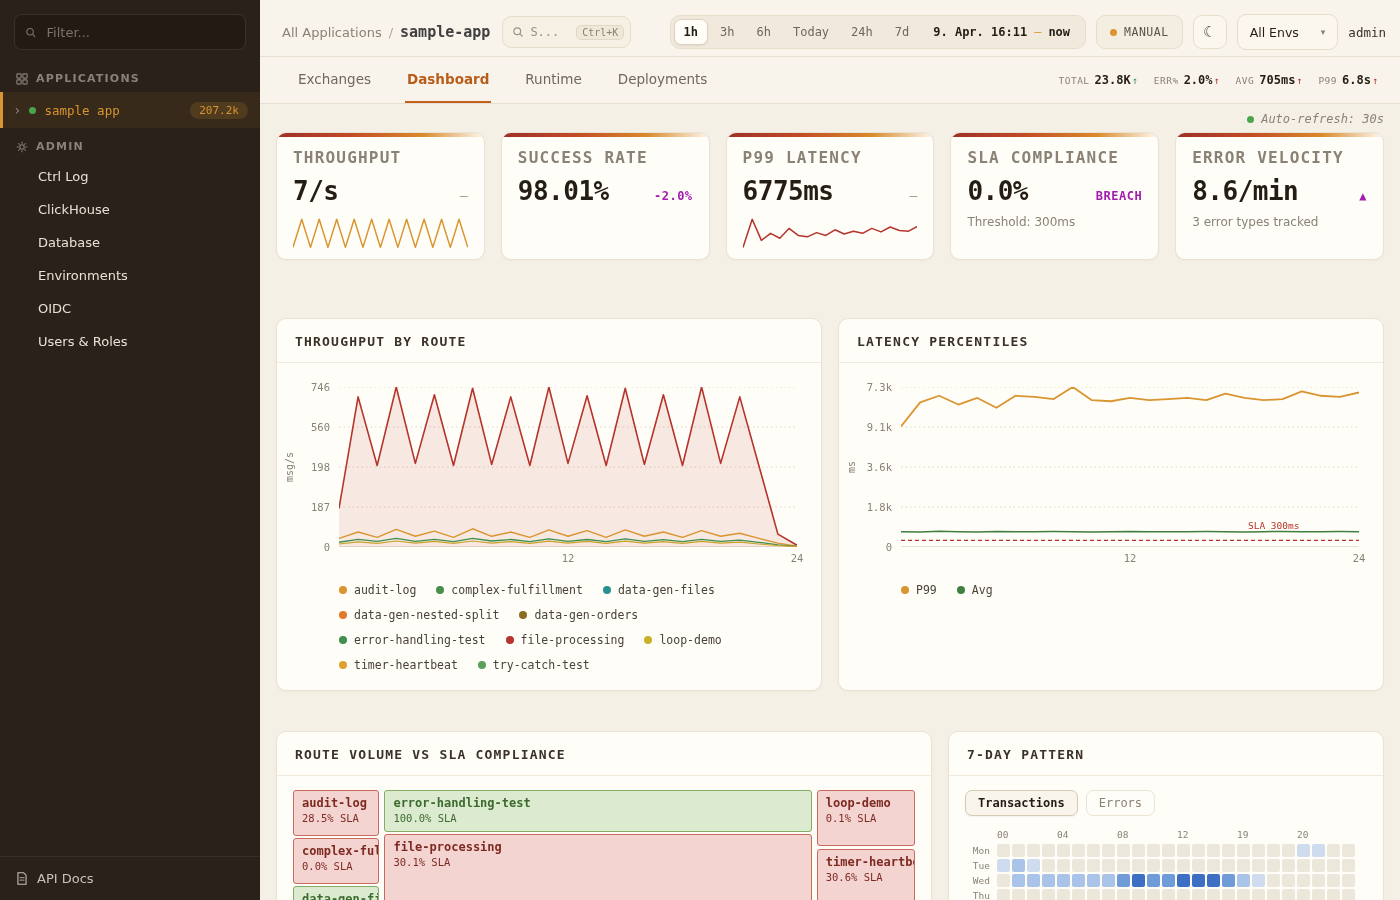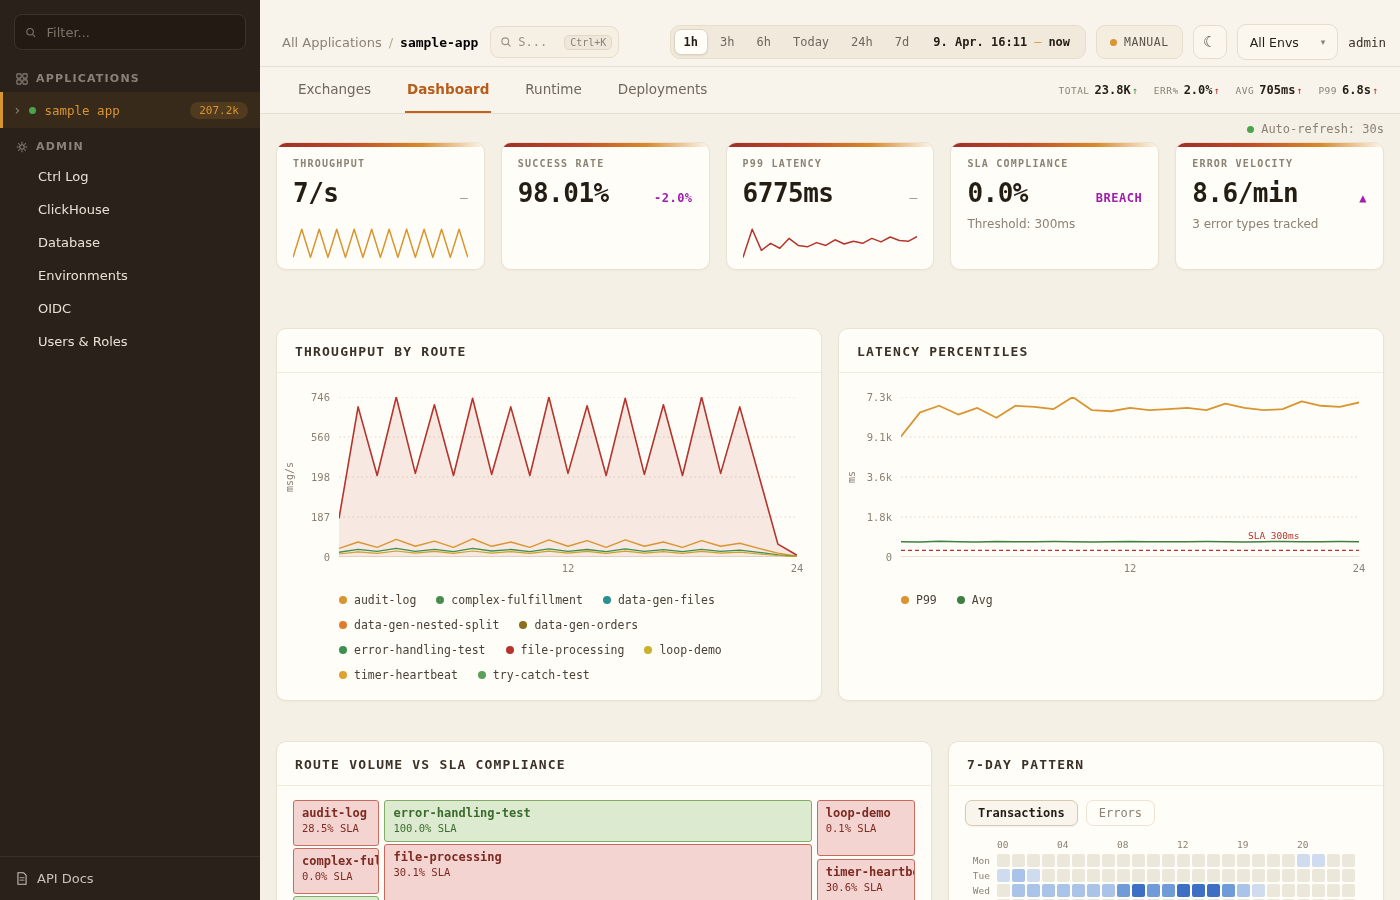--- a/index.html
+++ b/index.html
@@ -26,26 +26,26 @@
   .dot.green{background:#4aa54a;}
   .dot.amber{background:#d9952f;}
   .app-name{color:#d9952f;font-size:12.5px;flex:1;}
   .badge{background:rgba(217,149,47,0.16);color:#d9952f;font-size:11px;padding:2px 9px;border-radius:10px;}
   .admin-list{display:flex;flex-direction:column;}
   .admin-item{padding:9px 16px 9px 38px;font-size:13px;color:#e8e2d6;cursor:pointer;}
   .sb-footer{margin-top:auto;border-top:1px solid rgba(255,255,255,0.07);padding:14px 16px;display:flex;align-items:center;gap:9px;font-size:13px;color:#c9c2b6;}
 
   
   .main{flex:1;display:flex;flex-direction:column;min-width:0;}
-  .topbar{height:48px;min-height:48px;background:#f9f4eb;border-bottom:1px solid #e7dfd0;display:flex;align-items:center;padding:18px 14px 0 22px;gap:12px;}
+  .topbar{height:48px;min-height:48px;background:#f9f4eb;border-bottom:1px solid #e7dfd0;display:flex;align-items:center;padding:8px 14px 0 22px;gap:12px;}
   .breadcrumb{display:flex;align-items:center;gap:7px;white-space:nowrap;}
   .bc-root{color:#8a8275;font-size:13px;cursor:pointer;}
   .bc-sep{color:#b2a document;}
   .bc-sep{color:#b2a893;font-size:13px;}
-  .bc-cur{color:#000000;font-weight:bold;font-size:13px;}
+  .bc-cur{color:#404040;font-weight:bold;font-size:15px;}
   .search{display:flex;align-items:center;gap:6px;border:1px solid #e6ddcb;background:#f6f0e4;border-radius:9px;height:30px;padding:0 6px 0 9px;width:112px;color:#9a9284;cursor:text;flex:none;}
   .search-ph{color:#9a9284;font-size:12px;flex:1;overflow:hidden;white-space:nowrap;}
   .kbd{font-size:10px;color:#8a8275;border:1px solid #e0d7c5;background:#efe8da;border-radius:5px;padding:1px 5px;white-space:nowrap;}
   .right-cluster{margin-left:auto;display:flex;align-items:center;gap:10px;}
   .time-group{display:flex;align-items:center;background:#f1ead c;background:#f1eadc;border:1px solid #e6ddcb;border-radius:10px;padding:3px;gap:2px;}
   .range{padding:5px 9px;font-size:12px;color:#6f675c;border-radius:7px;border:1px solid transparent;background:none;cursor:pointer;}
   .range.active{background:#fffdf8;border-color:#ddd3bf;color:#241d14;font-weight:bold;box-shadow:0 1px 2px rgba(0,0,0,0.08);}
   .date-range{padding:0 12px;font-size:12px;color:#241d14;font-weight:bold;display:flex;gap:7px;align-items:center;white-space:nowrap;cursor:pointer;}
   .date-sep{color:#d9952f;font-weight:normal;}
   .manual-btn{display:flex;align-items:center;gap:7px;height:34px;padding:0 13px;border:1px solid #e6ddcb;background:#f4eee1;border-radius:9px;font-size:11.5px;letter-spacing:0.5px;color:#5b5348;cursor:pointer;}
@@ -62,28 +62,28 @@
   .hstats{margin-left:auto;display:flex;align-items:center;gap:16px;}
   .hstat{display:flex;align-items:baseline;white-space:nowrap;}
   .hstat .lab{color:#8a8275;font-size:9.5px;letter-spacing:0.5px;}
   .hstat .val{color:#241d14;font-weight:bold;font-size:12px;margin-left:5px;}
   .arrow{font-size:10px;margin-left:1px;}
   .arrow.green{color:#3f8f4f;}
   .arrow.red{color:#b5342c;}
 
   
   .content{flex:1;padding:0 16px;overflow:hidden;position:relative;}
-  .autorefresh{display:flex;justify-content:flex-end;align-items:center;gap:7px;padding:8px 0 6px;color:#8a8275;font-size:12px;}
+  .autorefresh{display:flex;justify-content:flex-end;align-items:center;gap:7px;padding:8px 0 6px;color:#8a8275;font-size:12px;font-style:italic;}
   .card{background:#fffdf8;border:1px solid #eae2d2;border-radius:10px;box-shadow:0 1px 2px rgba(90,70,40,0.05);position:relative;overflow:hidden;}
 
   .kpi-row{display:flex;gap:16px;}
   .kpi-card{flex:1;height:126px;display:flex;flex-direction:column;}
   .card-strip{height:4px;background:linear-gradient(90deg,#9e2f28 0%,#c24a26 35%,#d98a2b 70%,rgba(217,138,43,0.05) 100%);}
   .kpi-body{padding:11px 16px 10px;display:flex;flex-direction:column;flex:1;}
-  .kpi-title{font-size:10px;letter-spacing:1.2px;color:#8a8275;font-weight:bold;}
+  .kpi-title{font-size:16px;letter-spacing:1.2px;color:#8a8275;font-weight:bold;}
   .kpi-valrow{display:flex;align-items:baseline;justify-content:space-between;margin-top:9px;}
   .kpi-value{font-size:26px;font-weight:bold;color:#241d14;letter-spacing:-0.5px;}
   .kpi-delta{font-size:12px;}
   .kpi-delta.red{color:#a21caf;font-weight:bold;letter-spacing:0.5px;}
   .kpi-delta.muted{color:#9a9284;font-size:13px;}
   .kpi-sub{margin-top:9px;font-size:12px;color:#8a8275;}
   .kpi-spark{height:32px;margin-top:auto;}
   .kpi-spark svg{width:100%;height:100%;display:block;}
 
   .charts-row{display:flex;gap:16px;margin-top:58px;align-items:stretch;}

